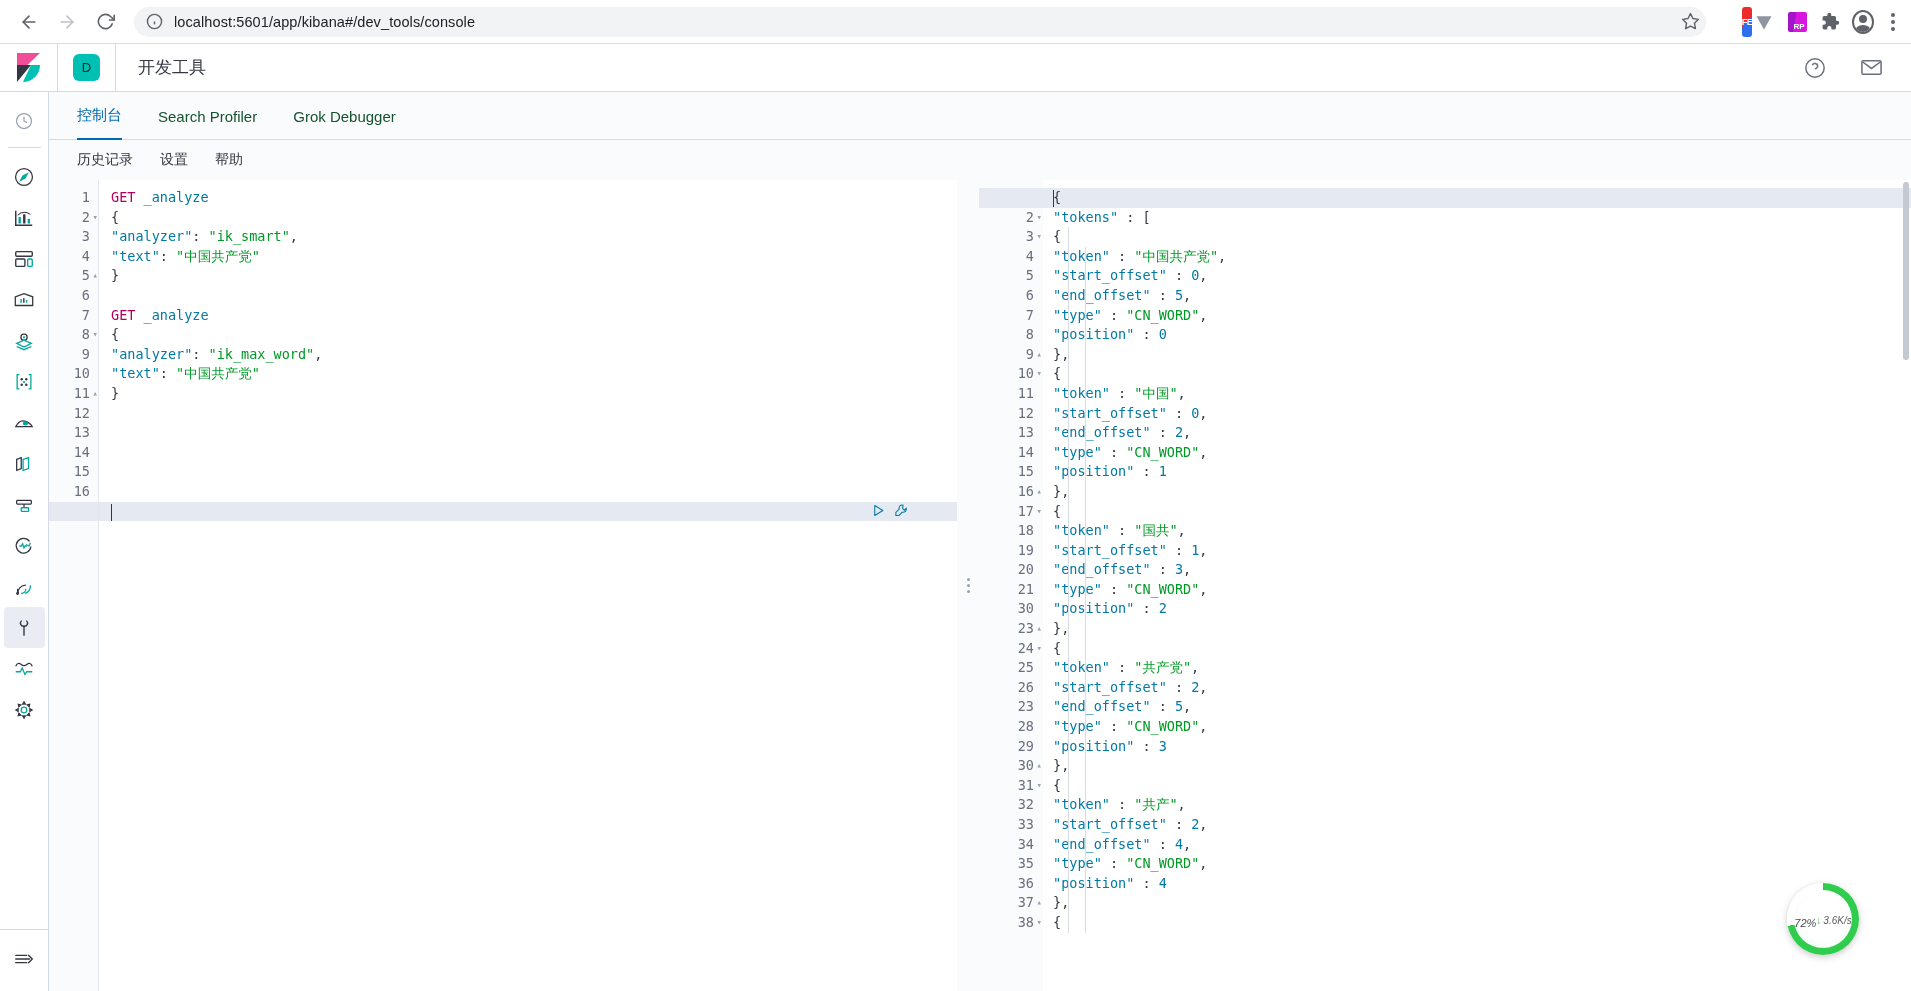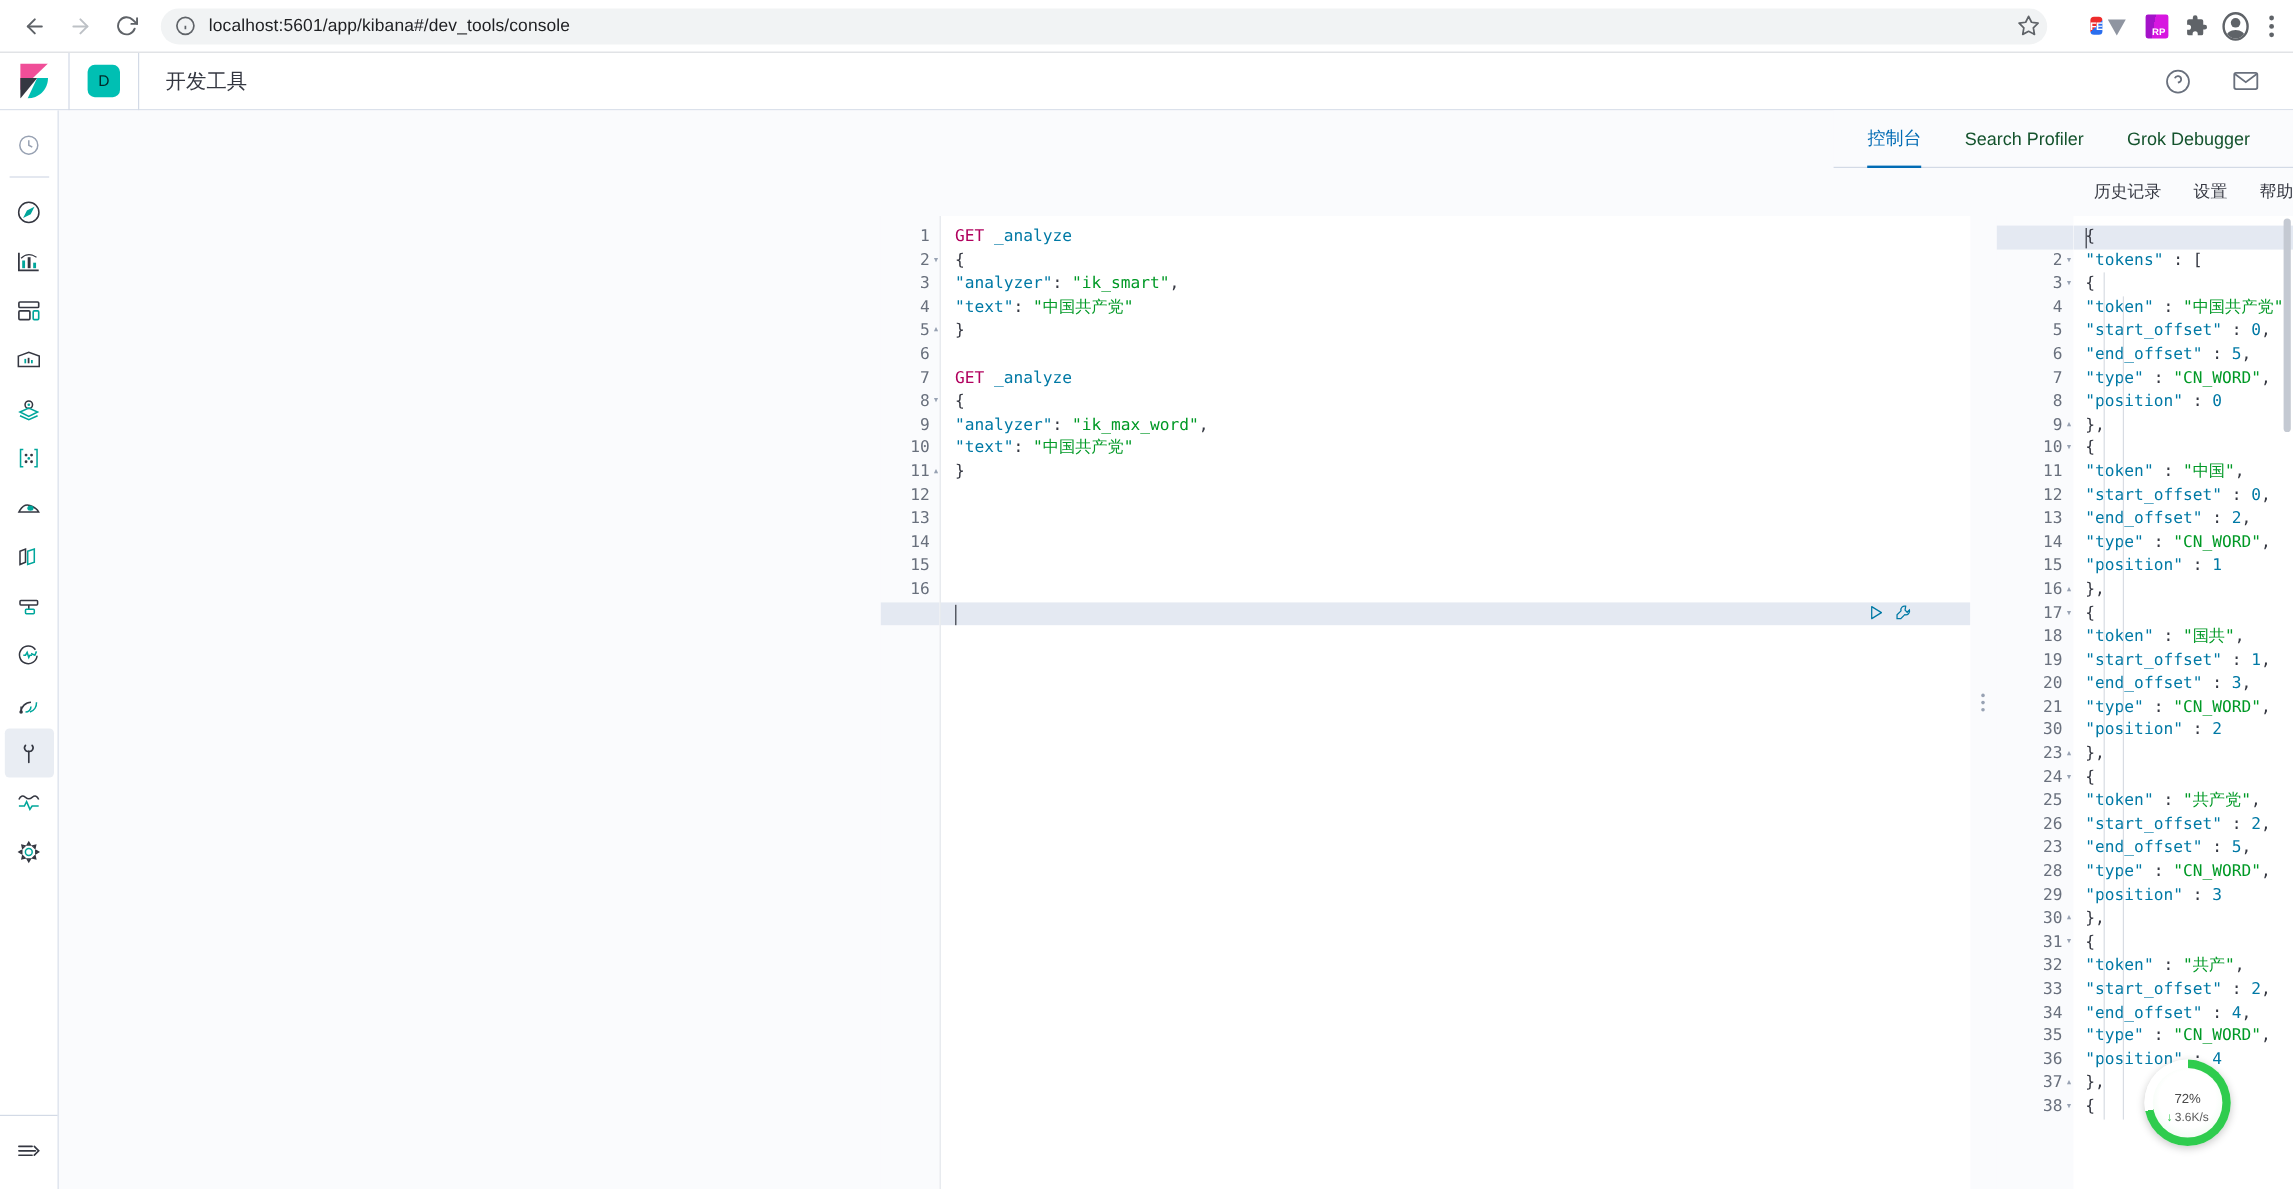--- a/index.html
+++ b/index.html
@@ -61,21 +61,21 @@
     color: #5f6368;
     flex: none;
     margin-left: -38px;
     margin-right: 12px;
     position: relative;
     z-index: 5;
   }
   .ext-icons { display: flex; align-items: center; gap: 11px; flex: none; padding-left: 4px;}
   .ext-ico { width: 22px; height: 22px; display: flex; align-items: center; justify-content: center; }
   .ext-fe {
-    width: 19px; height: 15px; border-radius: 3px;
+    width: 19px; height: 30px; border-radius: 3px;
     background: linear-gradient(135deg,#ee2b2b 0 50%, #2b6fee 50% 100%);
     color: #fff; font-size: 9px; font-weight: bold;
     display: flex; align-items: center; justify-content: center;
     letter-spacing: -0.5px;
     margin-left: 32px;
   }
   .ext-rp {
     width: 19px; height: 20px; border-radius: 2px;
     background: linear-gradient(100deg,#a412c9 0 38%, #d716e0 38% 100%);
     color: #fff; font-size: 8px; font-weight: bold;
@@ -160,21 +160,21 @@
     border-radius: 4px;
     color: #343741;
     margin-bottom: 0px;
   }
   .side-item.active { background: #e9edf3; }
   .side-sep { width: 33px; height: 1px; background: #d3dae6; margin: 6px 0 8px; }
   .side-spacer { flex: 1; }
   .side-bottom-sep { width: 100%; height:1px; background:#d3dae6; margin-bottom:8px; }
 
   
-  .main { flex: 1; display: flex; flex-direction: column; min-width: 0; background: #fafbfd; align-items: flex-end; }
+  .main { flex: 1; display: flex; flex-direction: column; min-width: 0; background: #fafbfd; }
 
   .tabs-row {
     display: flex;
     align-items: flex-end;
     height: 48px;
     padding: 0 0 0 28px;
     border-bottom: 1px solid #d3dae6;
     background: #fafbfd;
     flex: none;
   }
@@ -336,21 +336,21 @@
   .net-ring {
     width: 72px; height: 72px;
     border-radius: 50%;
     background: conic-gradient(#2fcc4e 0deg 259deg, #ffffff 259deg 360deg);
     display: flex; align-items: center; justify-content: center;
     box-shadow: 0 2px 7px rgba(0,0,0,0.22);
   }
   .net-inner {
     width: 58px; height: 58px; border-radius: 50%;
     background: radial-gradient(circle at 50% 45%, #ffffff 55%, #e3f8e6 100%);
-    display: flex; flex-direction: column; align-items: center; justify-content: center;
+    display: flex; flex-direction: row; align-items: center; justify-content: center; font-style: italic;
   }
   .net-pct { font-size: 21px; color: #4a4a4a; line-height: 1; }
   .net-pct span { font-size: 11px; }
   .net-speed { font-size: 10px; color: #5b5b5b; margin-top: 3px; display:flex; align-items:center; gap:2px;}
   .net-arrow { color: #2fcc4e; font-size: 10px; }
 </style>
 </head>
 <body>
 
 <div class="browser-bar">

